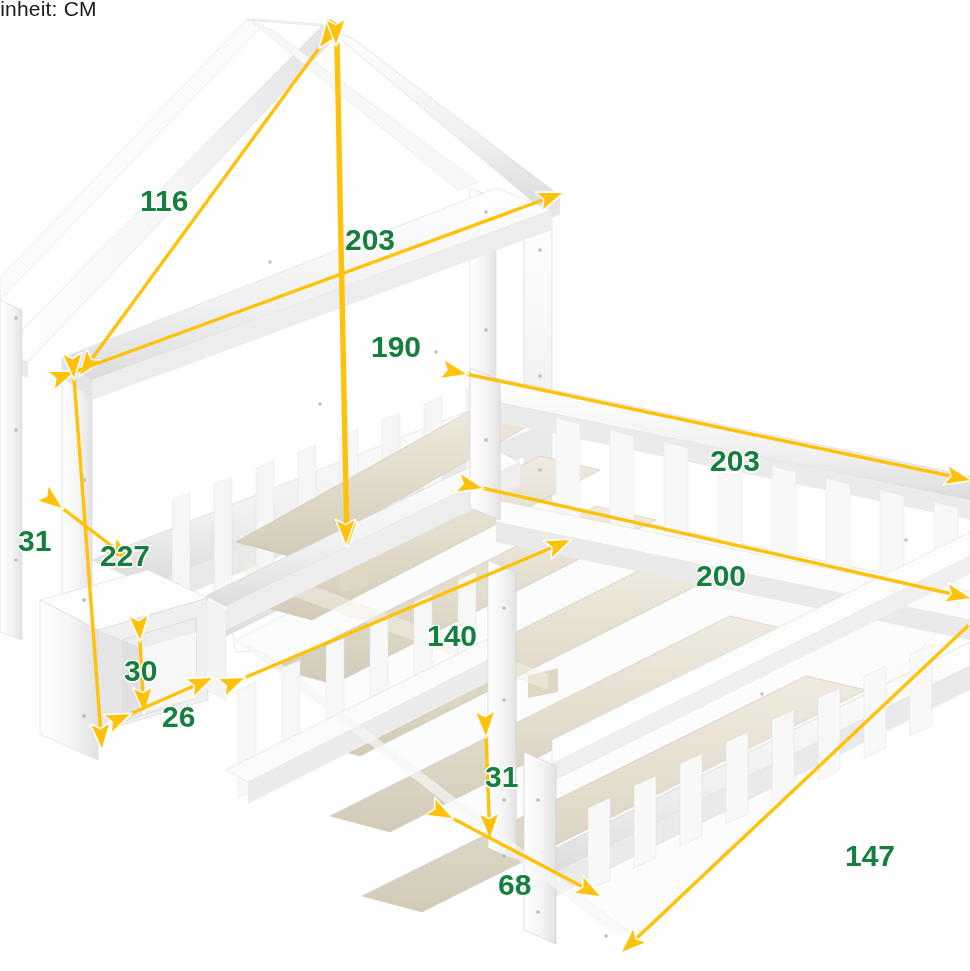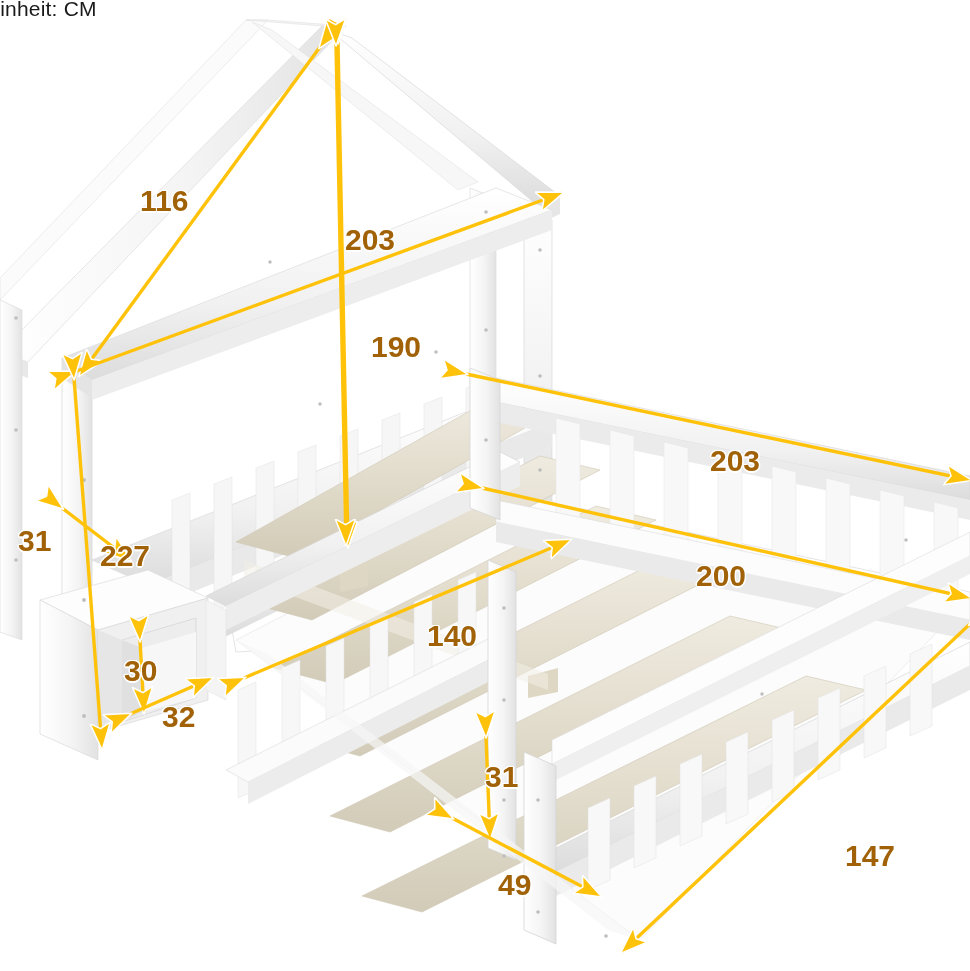--- a/index.html
+++ b/index.html
@@ -34,21 +34,21 @@
     font-weight: 400;
     color: #1a1a1a;
     letter-spacing: 0.2px;
     white-space: nowrap;
   }
   .dim-label {
     position: absolute;
     font-family: "Liberation Sans", sans-serif;
     font-size: 30px;
     font-weight: 700;
-    color: #a16207;
+    color: #15803d;
     white-space: nowrap;
     line-height: 1;
     text-shadow:
        1.5px 0 0 #fff, -1.5px 0 0 #fff, 0 1.5px 0 #fff, 0 -1.5px 0 #fff,
        1px 1px 0 #fff, -1px 1px 0 #fff, 1px -1px 0 #fff, -1px -1px 0 #fff;
   }
 </style>
 </head>
 <body>
 
@@ -292,21 +292,21 @@
   </svg>
 
   <div class="unit-note">Einheit: CM</div>
 
   <div class="dim-label" style="left:140px; top:186px;">116</div>
   <div class="dim-label" style="left:345px; top:225px;">203</div>
   <div class="dim-label" style="left:350px; top:332px;margin-left:21px;">190</div>
   <div class="dim-label" style="left:18px; top:526px;">31</div>
   <div class="dim-label" style="left:100px; top:541px;">227</div>
   <div class="dim-label" style="left:124px; top:656px;">30</div>
-  <div class="dim-label" style="left:162px; top:702px;">32</div>
+  <div class="dim-label" style="left:162px; top:702px;">26</div>
   <div class="dim-label" style="left:427px; top:601px;margin-top:20px;">140</div>
   <div class="dim-label" style="left:710px; top:446px;">203</div>
   <div class="dim-label" style="left:696px; top:561px;">200</div>
   <div class="dim-label" style="left:485px; top:762px;">31</div>
-  <div class="dim-label" style="left:498px; top:870px;">49</div>
+  <div class="dim-label" style="left:498px; top:870px;">68</div>
   <div class="dim-label" style="left:820px; top:841px;margin-left:25px;">147</div>
 
 </div>
 
 </body></html>

